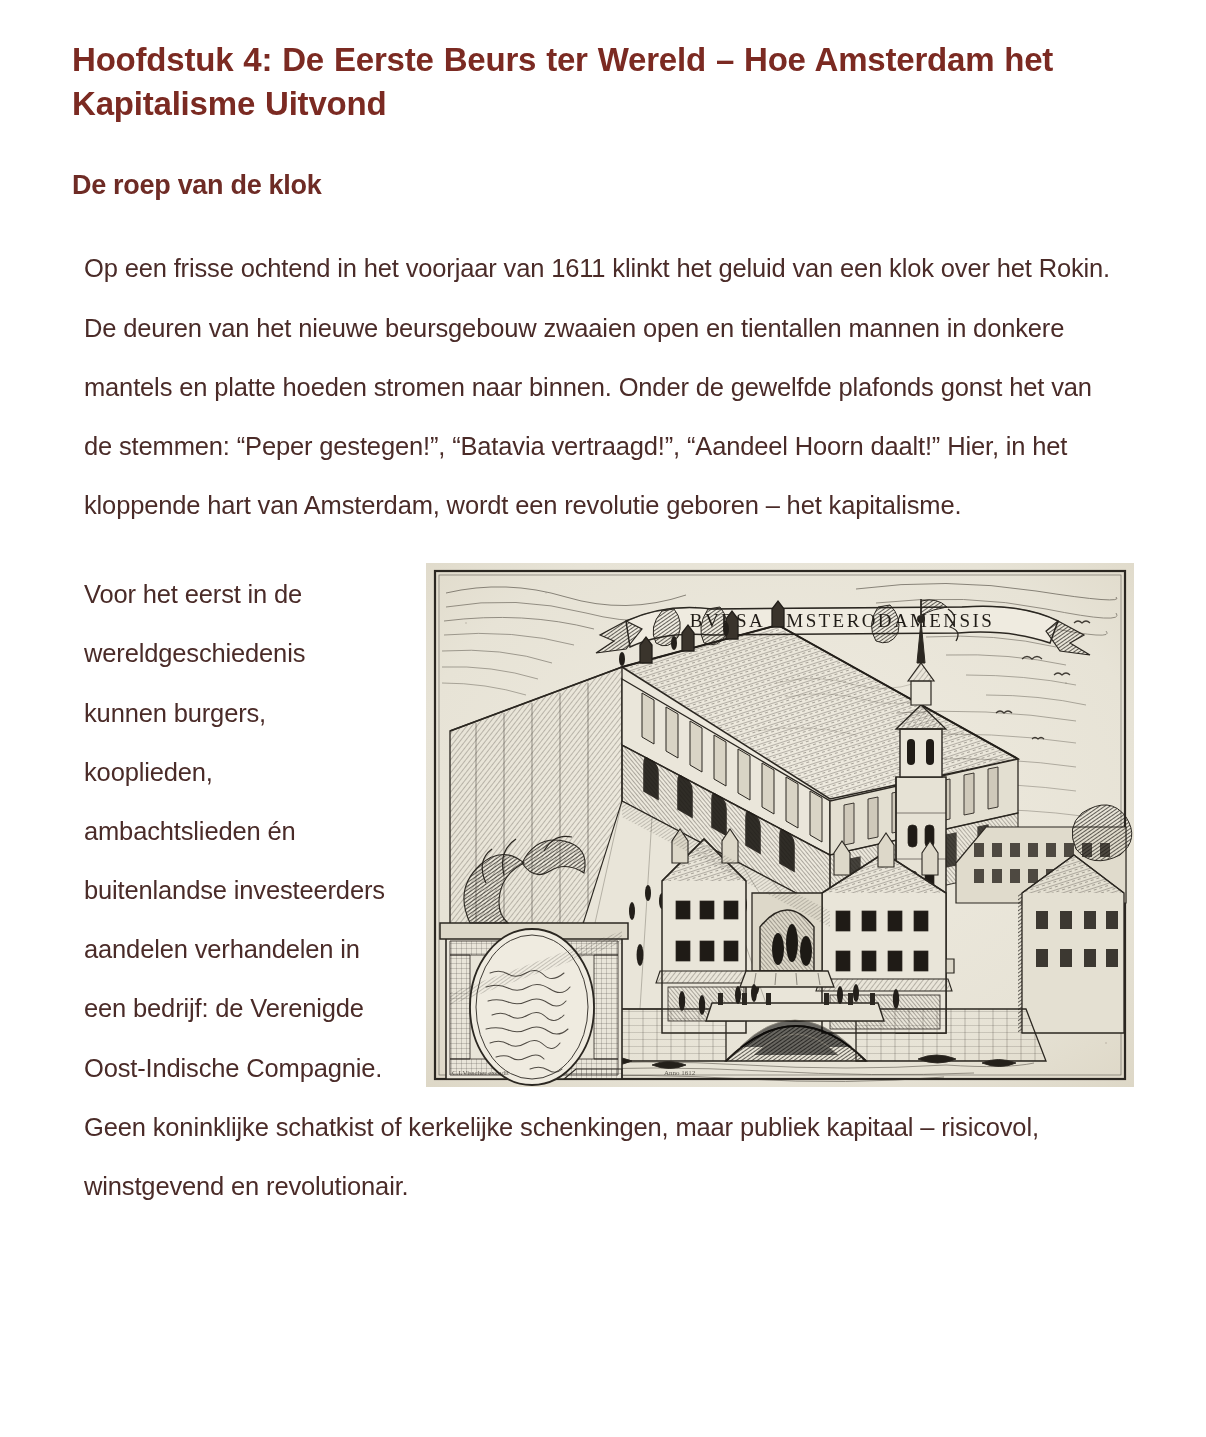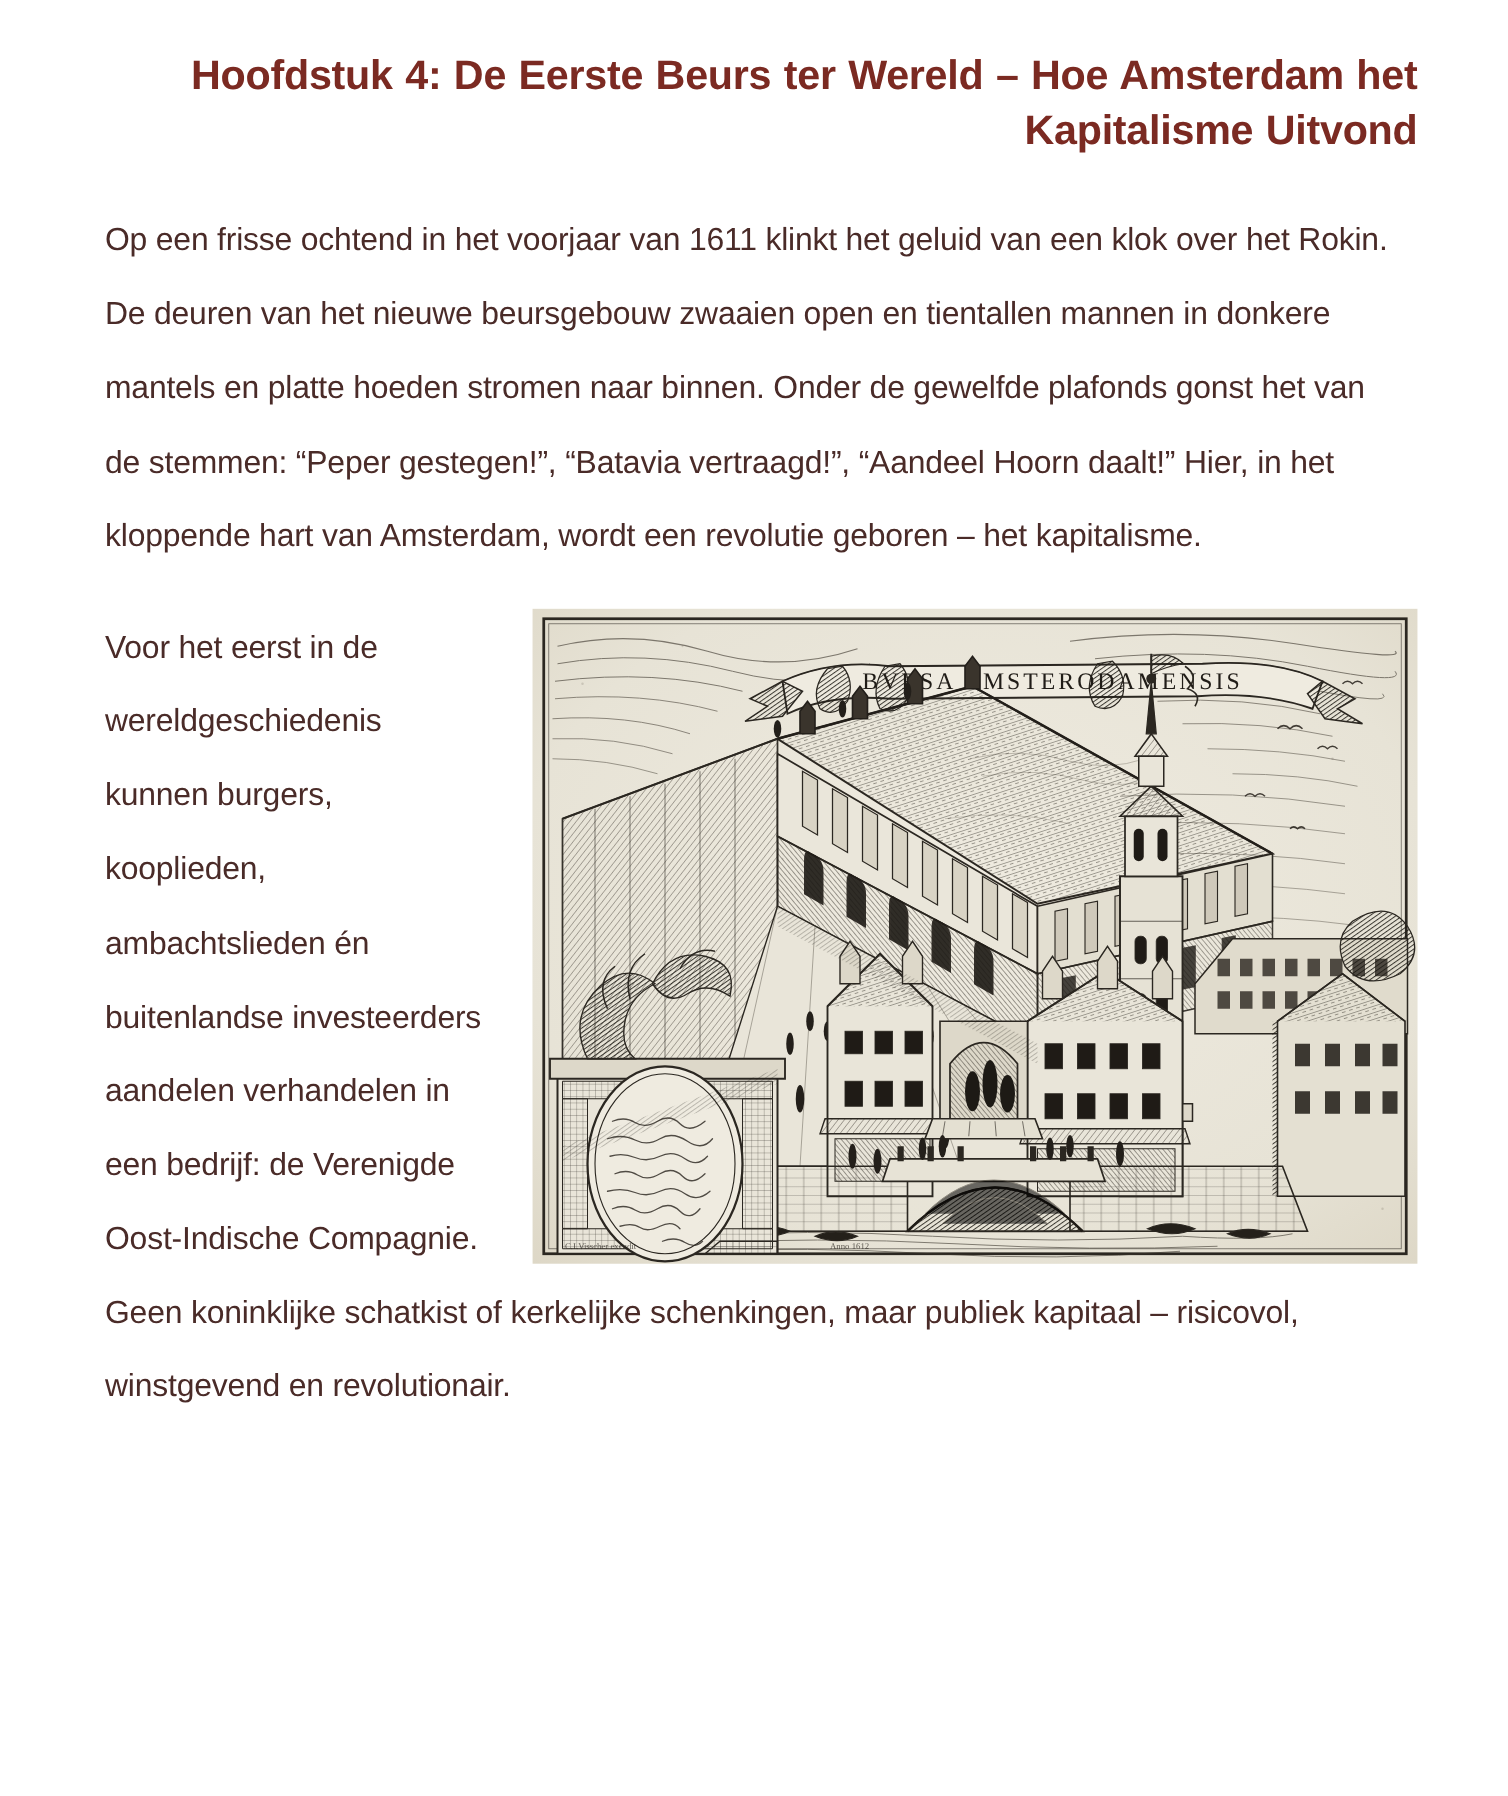--- a/index.html
+++ b/index.html
@@ -24,21 +24,21 @@
   }
   .doc-title {
     margin: 0;
     padding-top: 38px;
     font-family: "Liberation Sans", sans-serif;
     font-weight: bold;
     font-size: 33px;
     line-height: 1.32;
     letter-spacing: -0.2px;
     color: #7b2a22;
-    text-align: right;
+    text-align: left;
     word-spacing: 1px;
   }
   .section-heading {
     margin: 0;
     padding-top: 44px;
     font-family: "Liberation Sans", sans-serif;
     font-weight: bold;
     font-size: 27px;
     line-height: 1.2;
     letter-spacing: -0.3px;
@@ -75,20 +75,21 @@
     height: 524px;
   }
 </style>
 </head>
 <body>
 
 <div class="page">
 
   <h1 class="doc-title">Hoofdstuk 4: De Eerste Beurs ter Wereld – Hoe Amsterdam het Kapitalisme Uitvond</h1>
 
+  <h2 class="section-heading">De roep van de klok</h2>
 
   <p class="body-text">Op een frisse ochtend in het voorjaar van 1611 klinkt het geluid van een klok over het Rokin. De deuren van het nieuwe beursgebouw zwaaien open en tientallen mannen in donkere mantels en platte hoeden stromen naar binnen. Onder de gewelfde plafonds gonst het van de stemmen: “Peper gestegen!”, “Batavia vertraagd!”, “Aandeel Hoorn daalt!” Hier, in het kloppende hart van Amsterdam, wordt een revolutie geboren – het kapitalisme.</p>
 
   <figure class="figure">
     <svg class="engraving" viewBox="0 0 708 524" preserveAspectRatio="none">
       <defs>
         <pattern id="hatchA" width="4" height="4" patternUnits="userSpaceOnUse" patternTransform="rotate(38)">
           <line x1="0" y1="0" x2="0" y2="4" stroke="#3a342c" stroke-width="1.1" opacity="0.55"></line>
         </pattern>
         <pattern id="hatchB" width="3" height="3" patternUnits="userSpaceOnUse" patternTransform="rotate(-40)">

